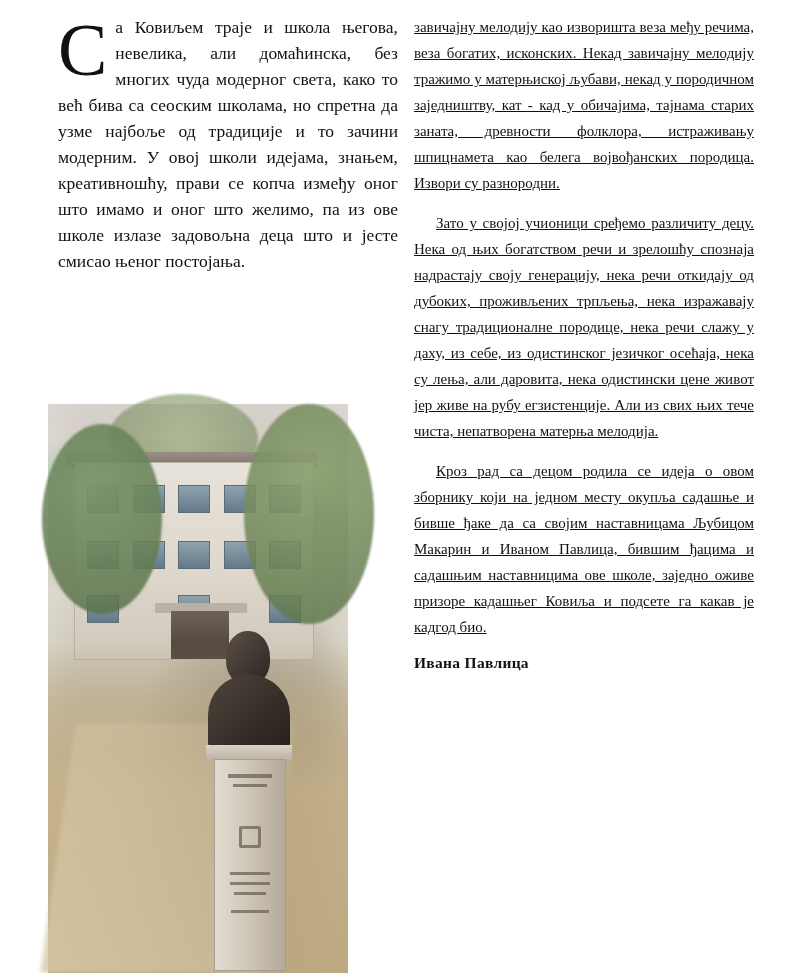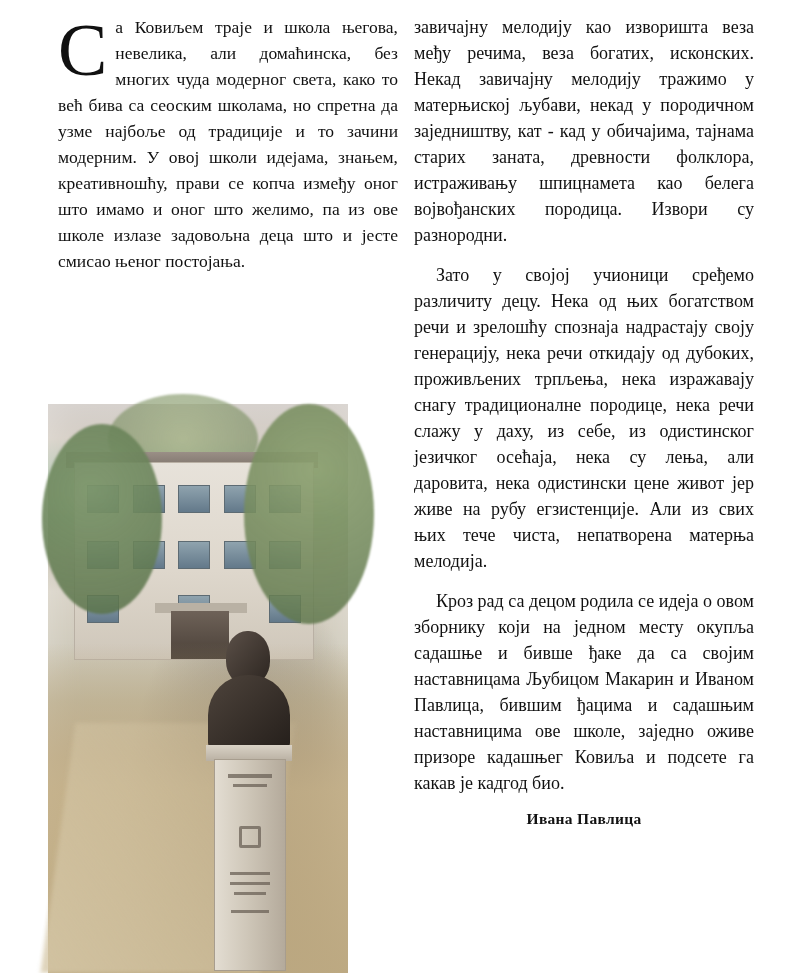--- a/index.html
+++ b/index.html
@@ -28,23 +28,24 @@
     top: 14px;
     width: 340px;
   }
   .col-left { left: 58px; }
   .col-right { left: 414px; }
 
   p.para {
     margin: 0 0 14px 0;
     text-align: justify;
     text-justify: inter-word;
-    font-size: 18px;
+    font-size: 15px;
     line-height: 26px;
     hyphens: none;
+    text-decoration: underline;
   }
   p.para.indent { text-indent: 22px; }
 
   .dropcap-para {
     margin: 0 0 14px 0;
     text-align: justify;
     font-size: 17.5px;
     line-height: 26px;
   }
   .dropcap {
@@ -214,21 +215,21 @@
   .pl1 { top: 14px; width: 44px; height: 4px; }
   .pl2 { top: 24px; width: 34px; height: 3px; }
   .pl3 { top: 66px; width: 16px; height: 16px; background: transparent; border: 3px solid #6b6257; border-radius: 2px; }
   .pl4 { top: 112px; width: 40px; height: 3px; }
   .pl5 { top: 122px; width: 40px; height: 3px; }
   .pl6 { top: 132px; width: 32px; height: 3px; }
   .pl7 { top: 150px; width: 38px; height: 3px; }
 
   .signature {
     margin: 10px 0 8px 0;
-    text-align: center;
+    text-align: left;
     font-size: 15.5px;
     font-weight: bold;
     letter-spacing: 0.3px;
   }
 </style>
 </head>
 <body>
 
 <div class="page">
 

